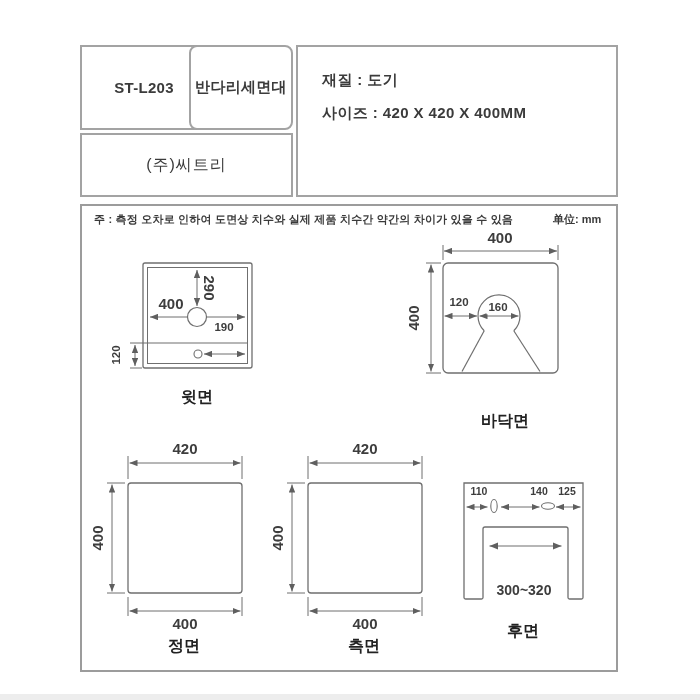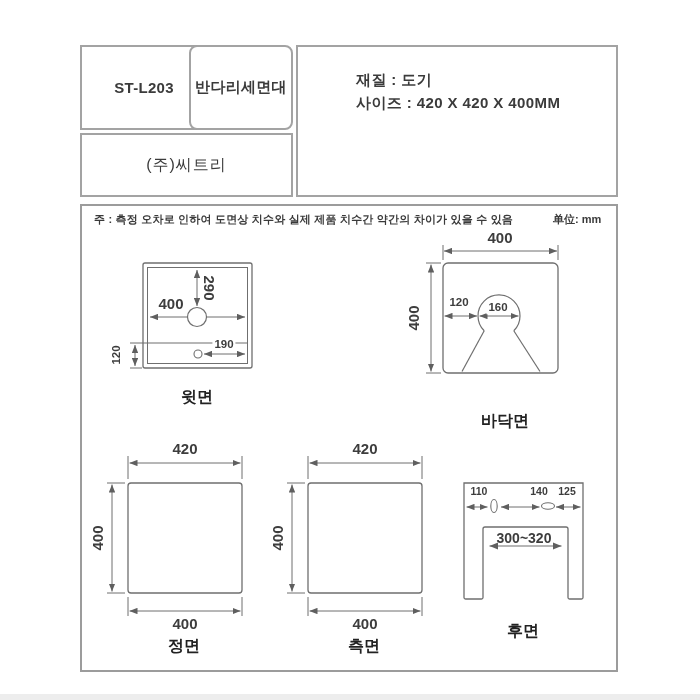--- a/index.html
+++ b/index.html
@@ -2,21 +2,21 @@
 <html><head>
 <meta charset="utf-8">
 <style>
   html,body{margin:0;padding:0;}
   body{font-family:"Liberation Sans","DejaVu Sans",sans-serif;background:#ffffff;}
   .page{position:relative;width:700px;height:700px;background:#ffffff;overflow:hidden;}
   .box{position:absolute;border:2px solid #a3a3a3;background:#fff;box-sizing:border-box;}
   .cell-center{display:flex;align-items:center;justify-content:center;}
   .hdr-text{font-size:15px;font-weight:700;color:#3b3b3b;letter-spacing:.3px;}
   .comp-text{font-size:16px;font-weight:400;color:#3b3b3b;letter-spacing:1px;}
-  .spec-col{display:flex;flex-direction:column;gap:4px;padding:24px 0 0 58px;}
+  .spec-col{display:flex;flex-direction:column;gap:14px;padding:24px 0 0 24px;}
   .spec-line{font-size:15px;font-weight:700;color:#3b3b3b;letter-spacing:.4px;}
   .mainbox{position:absolute;left:80px;top:204px;width:538px;height:468px;border:2px solid #9c9c9c;box-sizing:border-box;background:#fff;}
   .note{position:absolute;left:94px;top:212px;font-size:11px;font-weight:700;color:#3a3a3a;letter-spacing:.2px;}
   .unit{position:absolute;left:553px;top:212px;font-size:11px;font-weight:600;color:#3a3a3a;}
   svg.blueprint{position:absolute;left:0;top:0;}
   .dim{position:absolute;transform:translate(-50%,-50%);font-weight:700;color:#3d3d3d;font-size:15px;white-space:nowrap;line-height:1;}
   .dim.small{font-size:11.5px;}
   .dim.tiny{font-size:10.5px;}
   .dim.bg{background:#fff;padding:0 2px;}
   .dim.rot90{transform:translate(-50%,-50%) rotate(90deg);}
@@ -110,21 +110,21 @@
       <line x1="501" y1="507" x2="539.5" y2="507" stroke-width="1" marker-start="url(#ar)" marker-end="url(#ar)"></line>
       <line x1="556" y1="507" x2="580.5" y2="507" stroke-width="1" marker-start="url(#ar)" marker-end="url(#ar)"></line>
       <ellipse cx="494" cy="506" rx="3.2" ry="6.5" stroke-width="1.1"></ellipse>
       <ellipse cx="548" cy="506" rx="6.5" ry="3.2" stroke-width="1.1"></ellipse>
       <line x1="489.5" y1="546" x2="561.5" y2="546" stroke-width="1.1" marker-start="url(#ar)" marker-end="url(#ar)"></line>
     </g>
   </svg>
 
   <div class="dim" style="left:171px;top:303px;">400</div>
   <div class="dim rot90" style="left:209px;top:288px;">290</div>
-  <div class="dim small bg" style="left:224px;top:345px;">190</div>
+  <div class="dim small bg" style="left:224px;top:328px;">190</div>
   <div class="dim small rot270" style="left:117px;top:355px;">120</div>
   <div class="vlabel" style="left:197px;top:397px;">윗면</div>
 
   <div class="dim" style="left:500px;top:237px;">400</div>
   <div class="dim rot270" style="left:413px;top:318px;">400</div>
   <div class="dim small bg" style="left:459px;top:303px;">120</div>
   <div class="dim small bg" style="left:498px;top:308px;">160</div>
   <div class="vlabel" style="left:505px;top:421px;">바닥면</div>
 
   <div class="dim" style="left:185px;top:448px;">420</div>
@@ -133,17 +133,17 @@
   <div class="vlabel" style="left:184px;top:646px;">정면</div>
 
   <div class="dim" style="left:365px;top:448px;">420</div>
   <div class="dim rot270" style="left:277px;top:538px;">400</div>
   <div class="dim" style="left:365px;top:623px;">400</div>
   <div class="vlabel" style="left:364px;top:646px;">측면</div>
 
   <div class="dim tiny" style="left:479px;top:491px;">110</div>
   <div class="dim tiny" style="left:519px;top:491px;margin-left:20px;">140</div>
   <div class="dim tiny" style="left:567px;top:491px;">125</div>
-  <div class="dim" style="left:524px;top:538px;font-size:14px;">300~320</div>
+  <div class="dim" style="left:524px;top:590px;font-size:14px;">300~320</div>
   <div class="vlabel" style="left:523px;top:631px;">후면</div>
 
   <div class="bottom-strip"></div>
 </div>
 
 </body></html>

